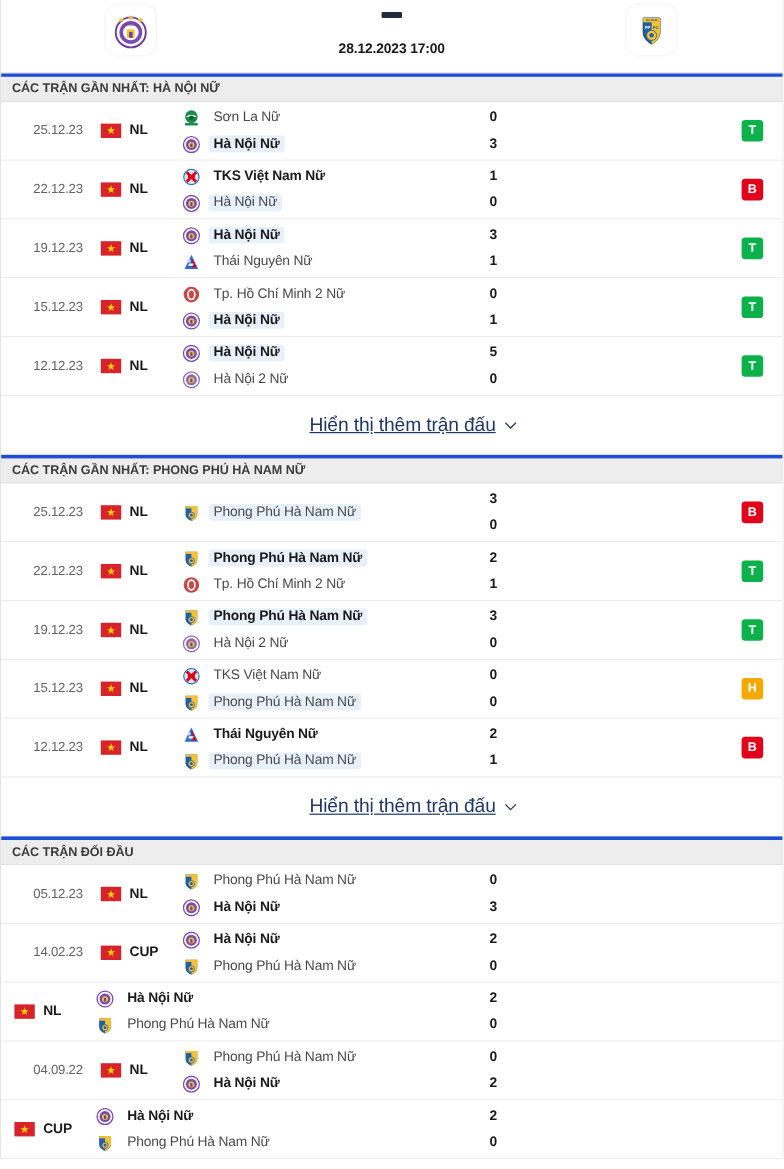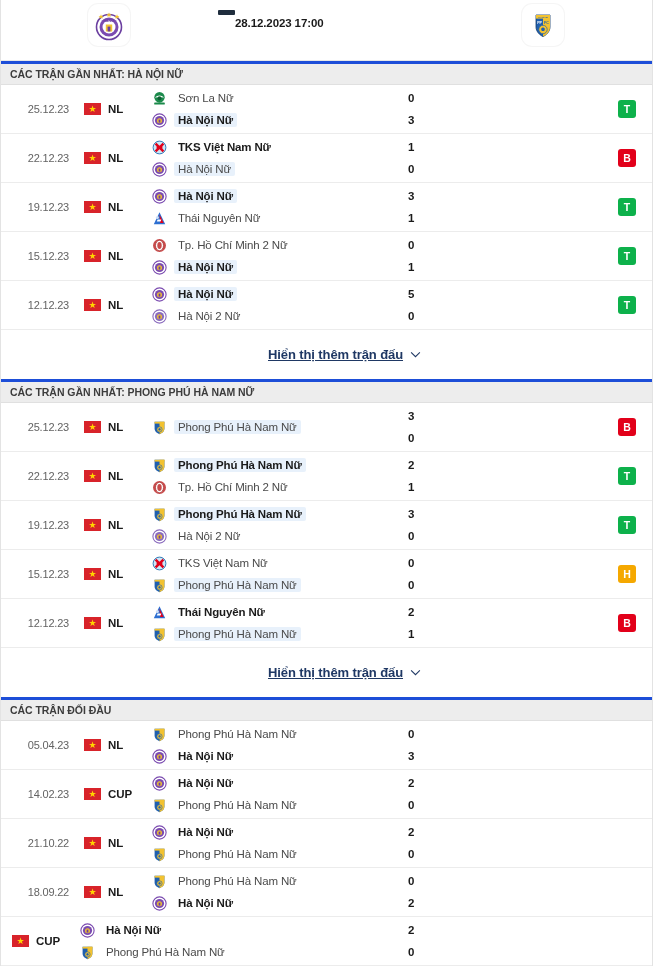--- a/index.html
+++ b/index.html
@@ -38,20 +38,21 @@
     width: 42px; height: 42px;
     border-radius: 10px;
     background: #fff;
     box-shadow: 0 0 0 1px rgba(0,0,0,0.04);
     display: flex; align-items: center; justify-content: center;
   }
   .crest svg { display: block; }
   .score-slot {
     width: 33.33%;
     display: flex;
+    flex-direction: column;
     align-items: center;
     padding-top: 10px;
   }
   .score-dash {
     width: 17px; height: 5px;
     background: #1f2d3d;
     border-radius: 1px;
     margin-bottom: 20px;
   }
   .kickoff {
@@ -196,22 +197,22 @@
   .show-more {
     height: 49px;
     display: flex;
     align-items: center;
     justify-content: center;
     gap: 7px;
     background: #fff;
     cursor: pointer;
   }
   .show-more .label {
-    font-size: 13px;
-    font-weight: bold;
+    font-size: 16px;
+    font-weight: normal;
     color: #1f3864;
     text-decoration: underline;
     letter-spacing: -0.1px;
     padding-left: 36px;
   }
   .chev { width: 11px; height: 7px; }
 </style>
 </head>
 <body>
 
@@ -685,21 +686,21 @@
   </div>
 </div>
   </div>
 
   <div class="section">
     <div class="section-bar">
       <span class="title">CÁC TRẬN ĐỐI ĐẦU</span>
     </div>
     <div class="rows">
   <div class="match-row">
-    <div class="col-date">05.04.23</div>
+    <div class="col-date">05.12.23</div>
     <div class="col-comp">
       <span class="flag">
                 <span class="star">★</span>
               </span>
       <span class="comp-label">NL</span>
     </div>
     <div class="col-teams">
       <div class="team-line">
         <span class="team-logo">
                   <svg width="15" height="15" viewBox="0 0 15 15">
@@ -765,21 +766,20 @@
       </div>
     </div>
     <div class="col-scores">
       <div class="score-line">2</div>
       <div class="score-line">0</div>
     </div>
     <div class="col-result"></div>
   </div>
 
   <div class="match-row">
-    <div class="col-date">21.10.22</div>
     <div class="col-comp">
       <span class="flag">
                 <span class="star">★</span>
               </span>
       <span class="comp-label">NL</span>
     </div>
     <div class="col-teams">
       <div class="team-line">
         <span class="team-logo">
                   <svg width="15" height="15" viewBox="0 0 15 15">
@@ -805,21 +805,21 @@
       </div>
     </div>
     <div class="col-scores">
       <div class="score-line">2</div>
       <div class="score-line">0</div>
     </div>
     <div class="col-result"></div>
   </div>
 
   <div class="match-row">
-    <div class="col-date">18.09.22</div>
+    <div class="col-date">04.09.22</div>
     <div class="col-comp">
       <span class="flag">
                 <span class="star">★</span>
               </span>
       <span class="comp-label">NL</span>
     </div>
     <div class="col-teams">
       <div class="team-line">
         <span class="team-logo">
                   <svg width="15" height="15" viewBox="0 0 15 15">

